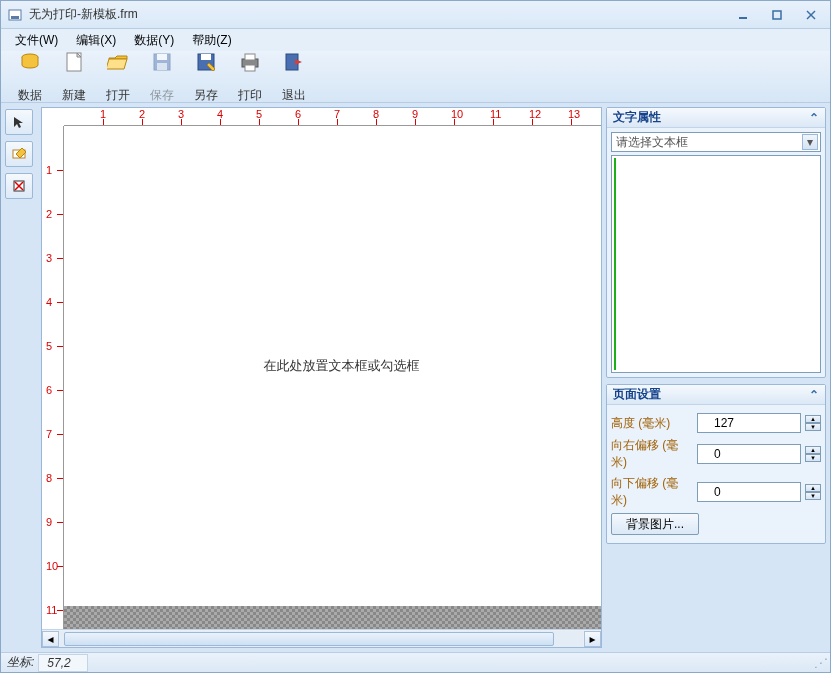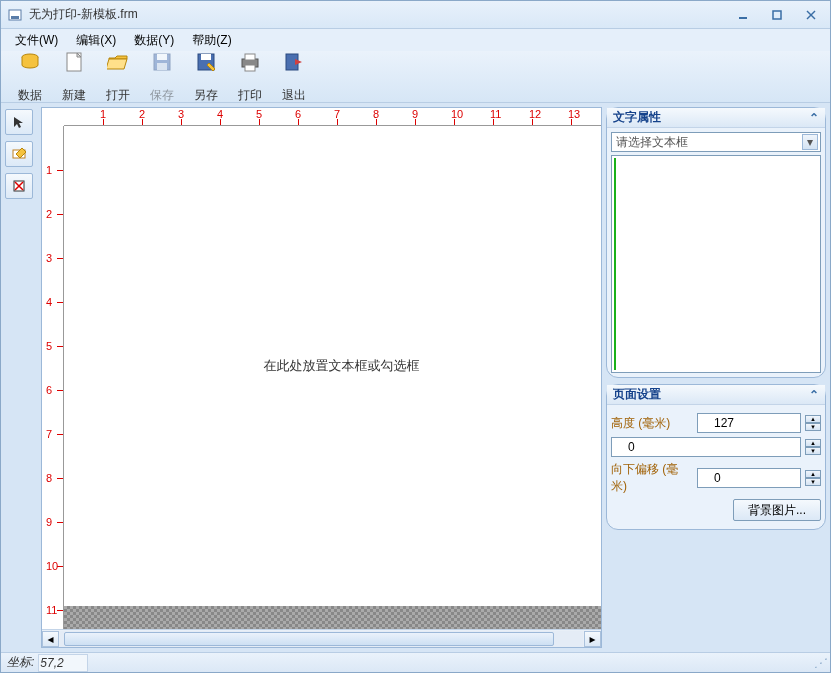--- a/index.html
+++ b/index.html
@@ -117,21 +117,21 @@
 
 .side-panels {
   width: 220px;
   display:flex;
   flex-direction:column;
   gap:6px;
 }
 .panel {
   background:#eaf2fb;
   border:1px solid #9cb8d8;
-  border-radius:12px;
+  border-radius:2px;
 }
 .panel-hd {
   height:20px;
   background:linear-gradient(#f5f9fd,#dbe8f6);
   border-bottom:1px solid #c3d4e8;
   display:flex; align-items:center; padding:0 6px;
   color:#15428b; font-weight:bold; font-size:12px;
 }
 .panel-hd .collapse { margin-left:auto; cursor:pointer; color:#3a6ea5; font-size:12px;}
 .panel-bd { padding:4px; }
@@ -163,21 +163,21 @@
   cursor:pointer;
   border-radius:2px;
 }
 .statusbar {
   height:20px;
   background:linear-gradient(#eaf2fb,#dbe8f6);
   border-top:1px solid #b8cde4;
   display:flex; align-items:center;
   padding:0 6px; font-size:12px; color:#333;font-style:italic;
 }
-.status-cell { border:1px solid #c3d4e8; padding:1px 1px; background:#f2f7fc; margin-left:4px; min-width:50px;}
+.status-cell { border:1px solid #c3d4e8; padding:1px 8px; background:#f2f7fc; margin-left:4px; min-width:50px;}
 .grip { margin-left:auto; color:#8aa8c8; letter-spacing:-2px;}
 </style>
 </head>
 <body>
 
 <div class="titlebar">
   <span class="icon">
     <svg width="16" height="16">
         <rect x="2" y="3" width="12" height="10" fill="#fff" stroke="#5a7da8"></rect>
         <rect x="4" y="9" width="8" height="3" fill="#5a7da8"></rect>
@@ -396,39 +396,40 @@
           <label>高度 (毫米)</label>
           <div class="numinput">
               <input value="127" style="">
             </div>
           <div class="spinner">
               <div>▴</div>
               <div>▾</div>
             </div>
         </div>
         <div class="formrow">
+          <label>向右偏移 (毫米)</label>
           <div class="numinput">
               <input value="0" style="">
             </div>
           <div class="spinner">
               <div>▴</div>
               <div>▾</div>
             </div>
         </div>
         <div class="formrow">
           <label>向下偏移 (毫米)</label>
           <div class="numinput">
               <input value="0" style="">
             </div>
           <div class="spinner">
               <div>▴</div>
               <div>▾</div>
             </div>
         </div>
-        <div class="formrow" style="justify-content:flex-end;">
+        <div class="formrow" style="">
           <button class="btn">背景图片...</button>
         </div>
       </div>
     </div>
   </div>
 </div>
 
 <div class="statusbar">
   <span>坐标:</span>
   <span class="status-cell">57,2</span>

